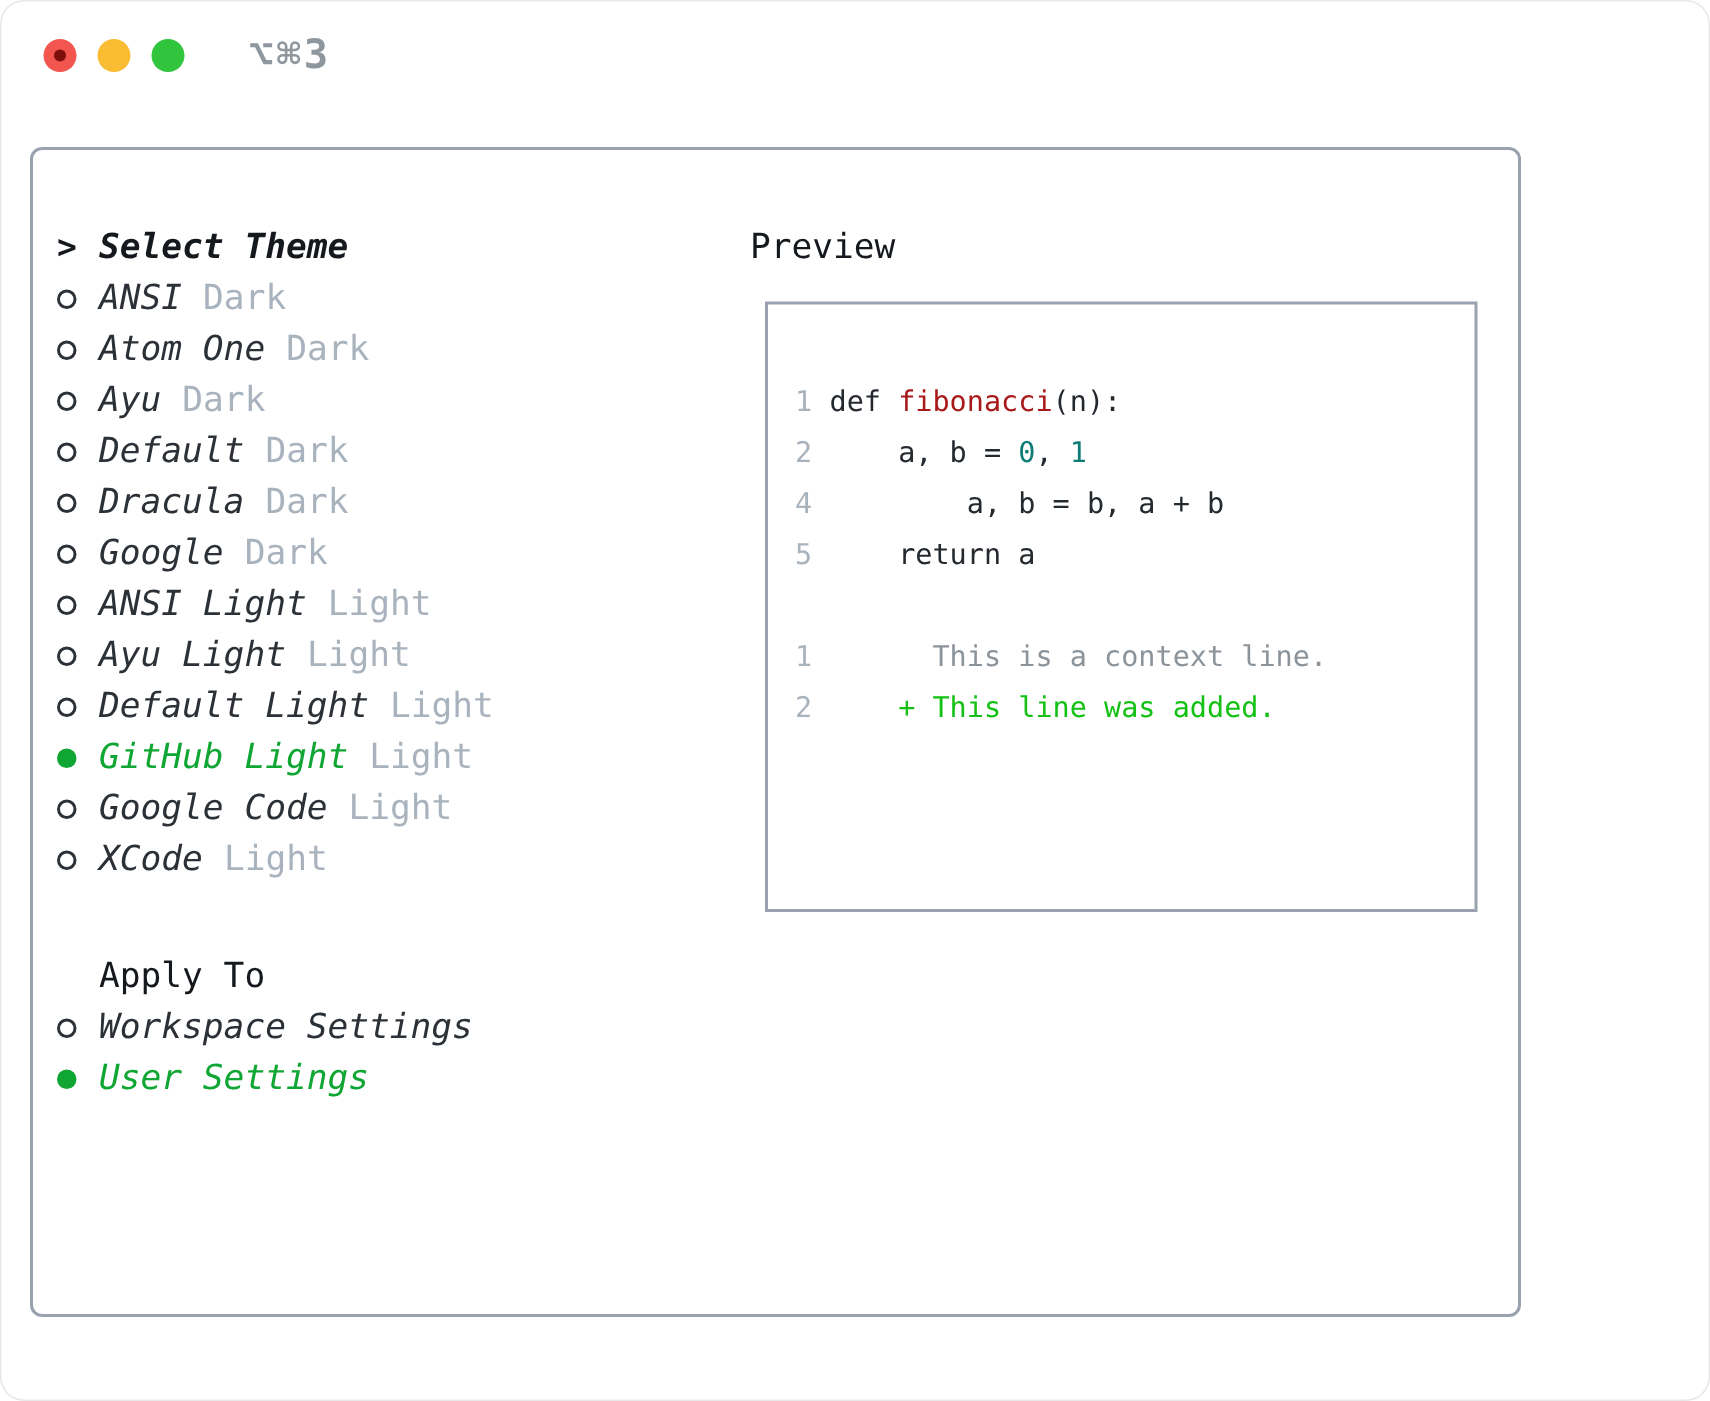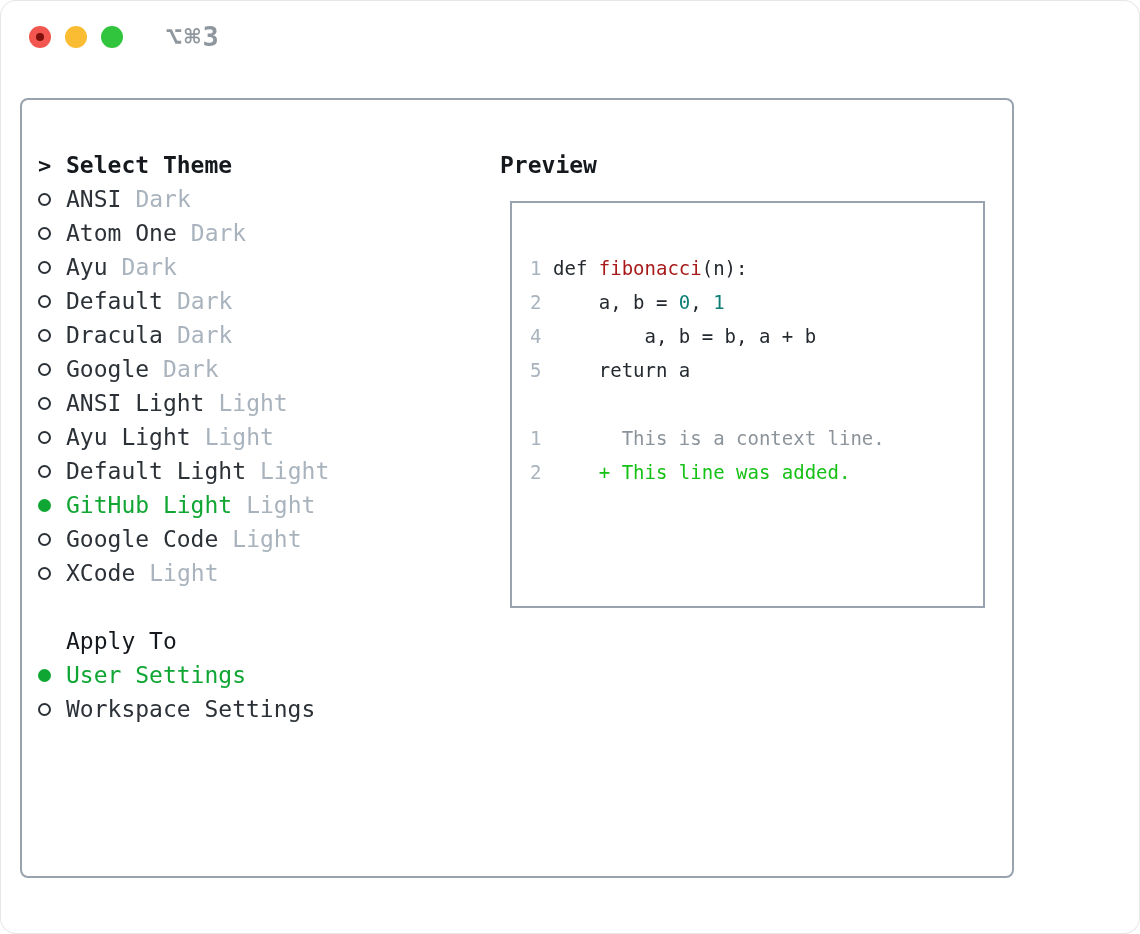--- a/index.html
+++ b/index.html
@@ -30,28 +30,28 @@
     border:2px solid var(--panel-border); border-radius:8px; background:#fff;
   }
   
   .left-col { position:absolute; left:16px; top:48px; width:440px; }
   .opt-row { display:flex; align-items:center; height:34px; font-size:23px; color:var(--text-dark); }
   .opt-row .marker { width:28px; display:flex; align-items:center; font-weight:bold; color:var(--text-black); }
   .prompt-char { font-size:22px; }
   .radio { width:13px; height:13px; border:2px solid var(--text-dark); border-radius:50%; background:transparent; }
   .opt-row.selected .radio { background:var(--green); border-color:var(--green); }
   .opt-row.selected .opt-label { color:var(--green); }
-  .opt-label { white-space:pre; }
+  .opt-label { white-space:pre;font-style:italic; }
   .variant { color:var(--muted); margin-left:14px; white-space:pre;text-align:right; }
   .header-row { font-weight:bold; color:var(--text-black); }
-  .group-title { height:34px; line-height:34px; font-size:23px; color:var(--text-black); padding-left:28px; margin-top:34px; }
+  .group-title { height:34px; line-height:34px; font-size:23px; color:var(--text-black); padding-left:28px; margin-top:44px; }
   .help { margin-top:34px; width:420px; font-size:23px; line-height:34px; color:var(--help); }
   
   .preview-title { position:absolute; left:478px; top:48px; height:34px; line-height:34px;
-                   font-size:23px; font-weight:bold; color:var(--text-black);text-align:right; }
+                   font-size:23px; font-weight:normal; color:var(--text-black);text-align:right; }
   .preview-box {
     position:absolute; left:488px; top:101px; width:475px; height:407px;
     border:2px solid var(--panel-border); background:#fff;
     padding:48px 0 0 18px; overflow:hidden;
   }
   .code-line { height:34px; line-height:34px; font-size:19px; white-space:pre; }
   .code-line .ln { display:inline-block; width:23px; color:var(--line-number); }
   .seg-fg      { color:var(--code-fg); }
   .seg-func    { color:var(--func-red);text-align:center; }
   .seg-num     { color:var(--number-teal); }
@@ -163,31 +163,31 @@
               <span class="radio"></span>
             </span>
             <span class="opt-label">XCode</span>
             <span class="variant">Light</span>
           </div>
         </div>
 
       <div class="group-title">Apply To</div>
 
       <div>
+          <div class="opt-row">
+            <span class="marker">
+              <span class="radio"></span>
+            </span>
+            <span class="opt-label">Workspace Settings</span>
+          </div>
           <div class="opt-row selected">
             <span class="marker">
               <span class="radio"></span>
             </span>
             <span class="opt-label">User Settings</span>
-          </div>
-          <div class="opt-row">
-            <span class="marker">
-              <span class="radio"></span>
-            </span>
-            <span class="opt-label">Workspace Settings</span>
           </div>
         </div>
 
     </div>
 
     <div class="preview-title">Preview</div>
 
     <div class="preview-box">
         <div class="code-line"><span class="ln">1</span><span class="seg-fg">def </span><span class="seg-func">fibonacci</span><span class="seg-fg">(n):</span></div>
         <div class="code-line"><span class="ln">2</span><span class="seg-fg">    a, b = </span><span class="seg-num">0</span><span class="seg-fg">, </span><span class="seg-num">1</span></div>

